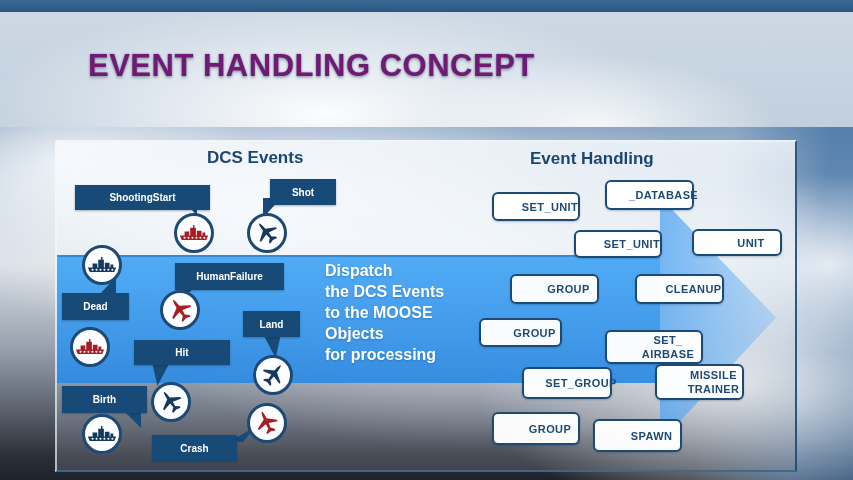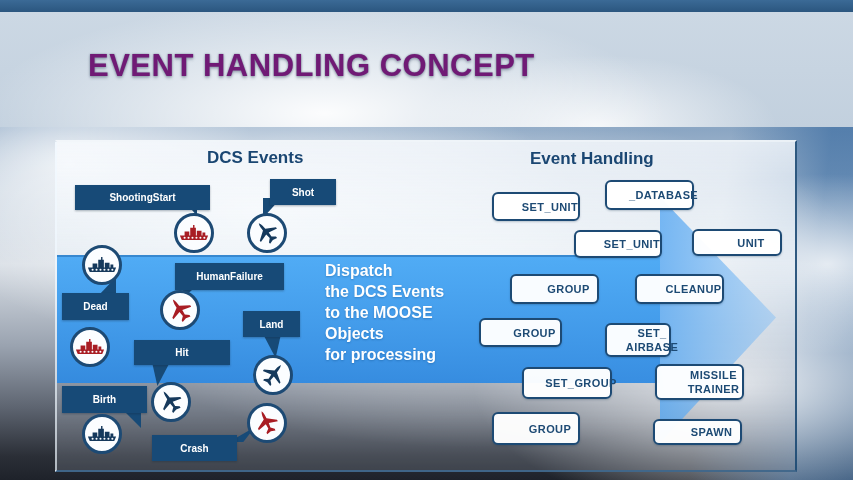--- a/index.html
+++ b/index.html
@@ -197,21 +197,21 @@
       </svg>
   </div>
 
   <div class="ebox" style="left:435px;top:50px;width:88px;height:29px">SET_UNIT</div>
   <div class="ebox" style="left:548px;top:38px;width:89px;height:30px">_DATABASE</div>
   <div class="ebox" style="left:517px;top:88px;width:88px;height:28px">SET_UNIT</div>
   <div class="ebox" style="left:635px;top:87px;width:90px;height:27px">UNIT</div>
   <div class="ebox" style="left:453px;top:132px;width:89px;height:30px">GROUP</div>
   <div class="ebox" style="left:578px;top:132px;width:89px;height:30px">CLEANUP</div>
   <div class="ebox" style="left:422px;top:176px;width:83px;height:29px">GROUP</div>
-  <div class="ebox" style="left:548px;top:181px;width:66px;height:34px">SET_
+  <div class="ebox" style="left:548px;top:188px;width:98px;height:34px">SET_
 AIRBASE</div>
   <div class="ebox" style="left:465px;top:225px;width:90px;height:32px">SET_GROUP</div>
   <div class="ebox" style="left:598px;top:222px;width:89px;height:36px">MISSILE
 TRAINER</div>
   <div class="ebox" style="left:435px;top:270px;width:88px;height:33px">GROUP</div>
-  <div class="ebox" style="left:596px;top:277px;width:89px;height:26px">SPAWN</div>
+  <div class="ebox" style="left:536px;top:277px;width:89px;height:33px">SPAWN</div>
 
 </div>
 
 </body></html>

